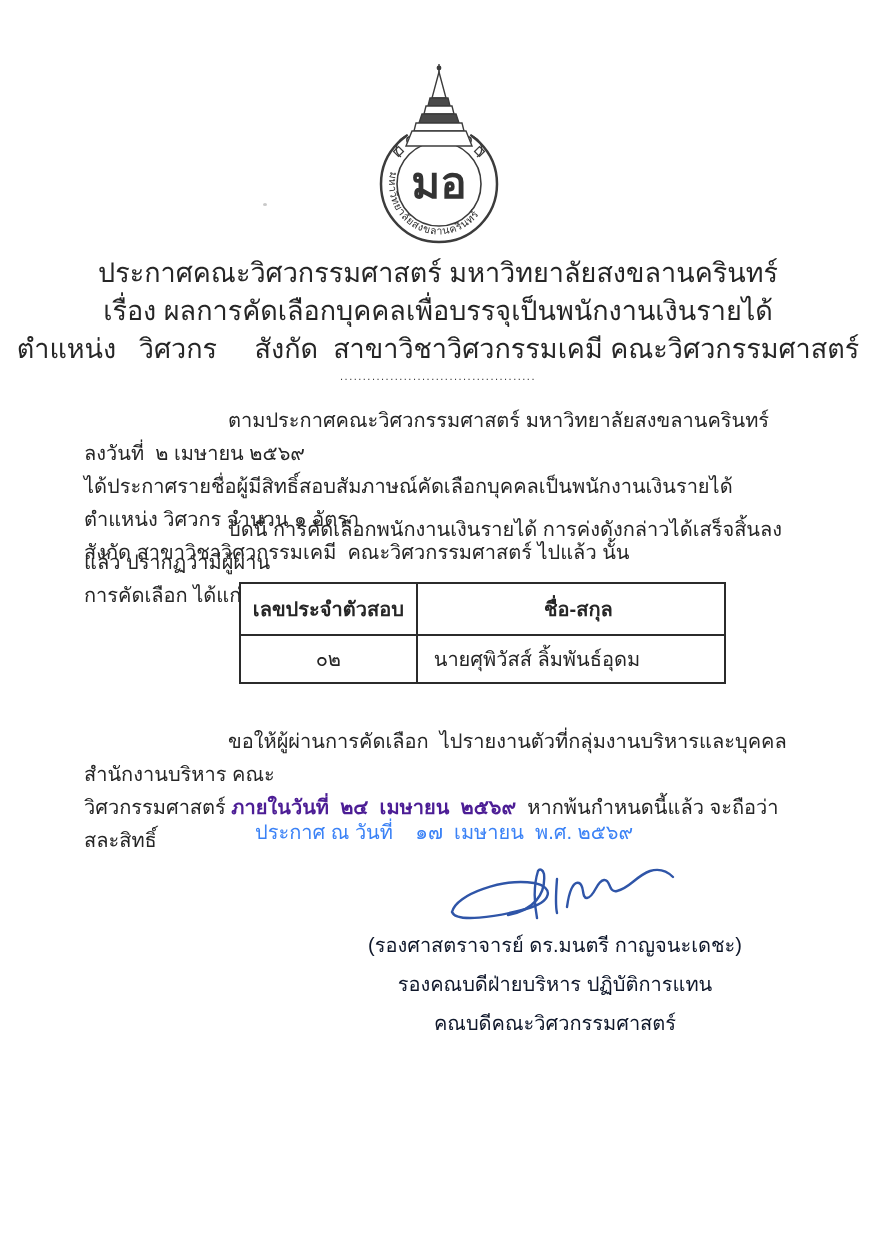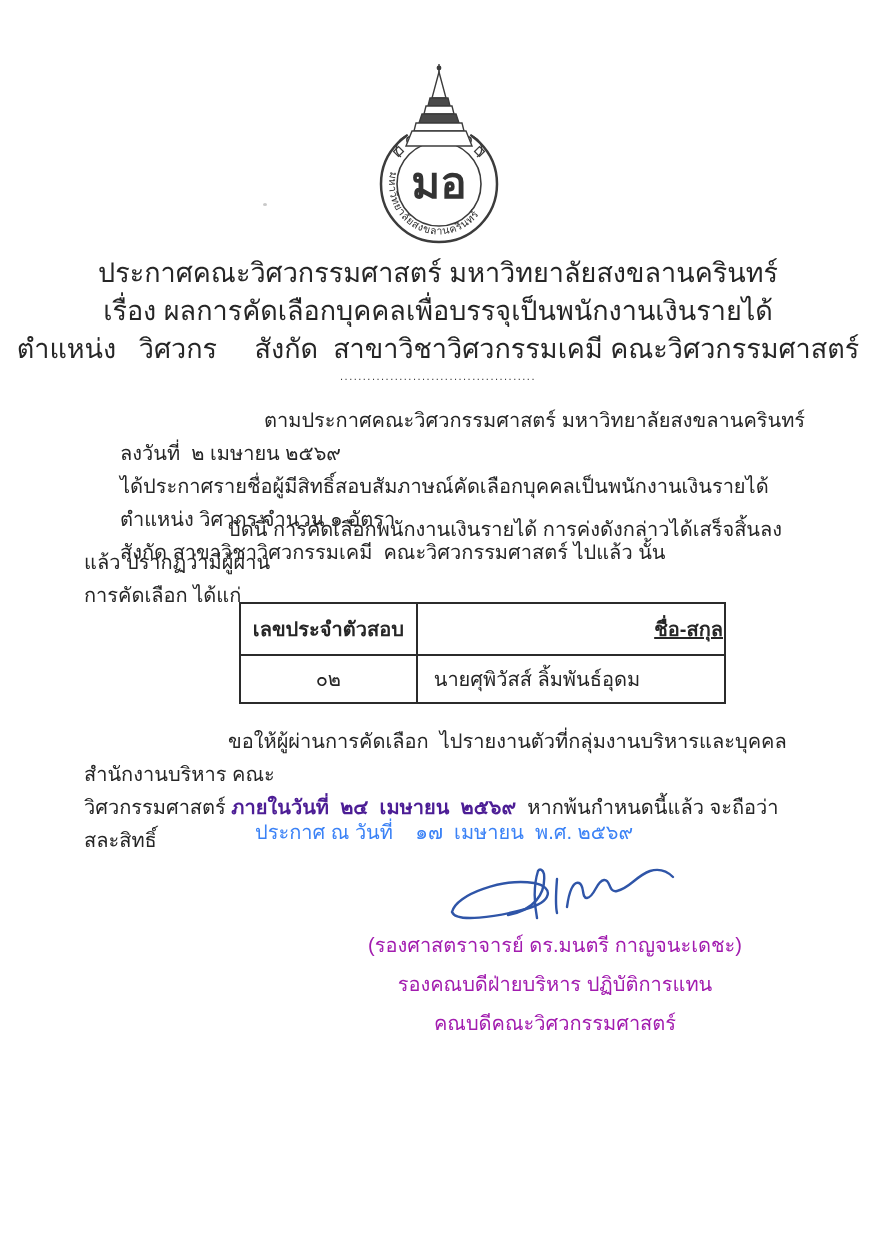--- a/index.html
+++ b/index.html
@@ -37,21 +37,21 @@
   }
   .doc-table th,.doc-table td{
     border:2px solid #2b2b2b;
     font-weight:normal;
   }
   .doc-table th{height:48px;text-align:center;font-weight:bold;}
   .doc-table td{height:44px;}
   .col-id{width:180px;text-align:center;}
   .col-name{width:305px;text-align:left;padding-left:16px;}
   .bold-seg{font-weight:bold;color:#4c1d95;}
-  .sig-block{left:330px;width:450px;text-align:center;font-size:20px;line-height:30px;color:#a21caf;}
+  .sig-block{left:330px;width:450px;text-align:center;font-size:20px;line-height:30px;color:#0f172a;}
   .speck{position:absolute;background:#c9c9c9;border-radius:50%;}
 </style>
 </head>
 <body>
 
 <div class="page">
 
   <div class="abs" style="left:363px;top:60px;width:152px;height:186px;">
     <svg width="152" height="186" viewBox="0 0 152 186">
 
@@ -92,37 +92,37 @@
     </svg>
   </div>
 
   <div class="speck" style="left:263px;top:203px;width:4px;height:3px;"></div>
 
   <div class="abs title-line" style="top:258px;">ประกาศคณะวิศวกรรมศาสตร์ มหาวิทยาลัยสงขลานครินทร์</div>
   <div class="abs title-line" style="top:296px;">เรื่อง ผลการคัดเลือกบุคคลเพื่อบรรจุเป็นพนักงานเงินรายได้</div>
   <div class="abs title-line" style="top:334px;">ตำแหน่ง   วิศวกร     สังกัด  สาขาวิชาวิศวกรรมเคมี คณะวิศวกรรมศาสตร์</div>
   <div class="abs dots" style="top:370px;">...........................................</div>
 
-  <div class="abs body-block" style="top:404px;margin-left:36px;">
+  <div class="abs body-block" style="top:404px;">
     <div class="line indent">ตามประกาศคณะวิศวกรรมศาสตร์ มหาวิทยาลัยสงขลานครินทร์ ลงวันที่  ๒ เมษายน ๒๕๖๙</div>
     <div class="line">ได้ประกาศรายชื่อผู้มีสิทธิ์สอบสัมภาษณ์คัดเลือกบุคคลเป็นพนักงานเงินรายได้ ตำแหน่ง วิศวกร จำนวน ๑ อัตรา</div>
     <div class="line">สังกัด สาขาวิชาวิศวกรรมเคมี  คณะวิศวกรรมศาสตร์ ไปแล้ว นั้น</div>
   </div>
 
   <div class="abs body-block" style="top:513px;">
     <div class="line indent">บัดนี้ การคัดเลือกพนักงานเงินรายได้ การค่งดังกล่าวได้เสร็จสิ้นลงแล้ว ปรากฏว่ามีผู้ผ่าน</div>
     <div class="line">การคัดเลือก ได้แก่</div>
   </div>
 
-  <div class="abs" style="left:225px;top:602px;padding-left:14px;">
+  <div class="abs" style="left:225px;top:582px;padding-left:14px;">
     <table class="doc-table">
       <thead>
         <tr>
           <th class="col-id">เลขประจำตัวสอบ</th>
-          <th class="col-name" style="text-align:right;text-decoration:underline;">ชื่อ-สกุล</th>
+          <th class="col-name" style="text-align:center;">ชื่อ-สกุล</th>
         </tr>
       </thead>
       <tbody>
         <tr>
           <td class="col-id">๐๒</td>
           <td class="col-name">นายศุพิวัสส์  ลิ้มพันธ์อุดม</td>
         </tr>
       </tbody>
     </table>
   </div>

